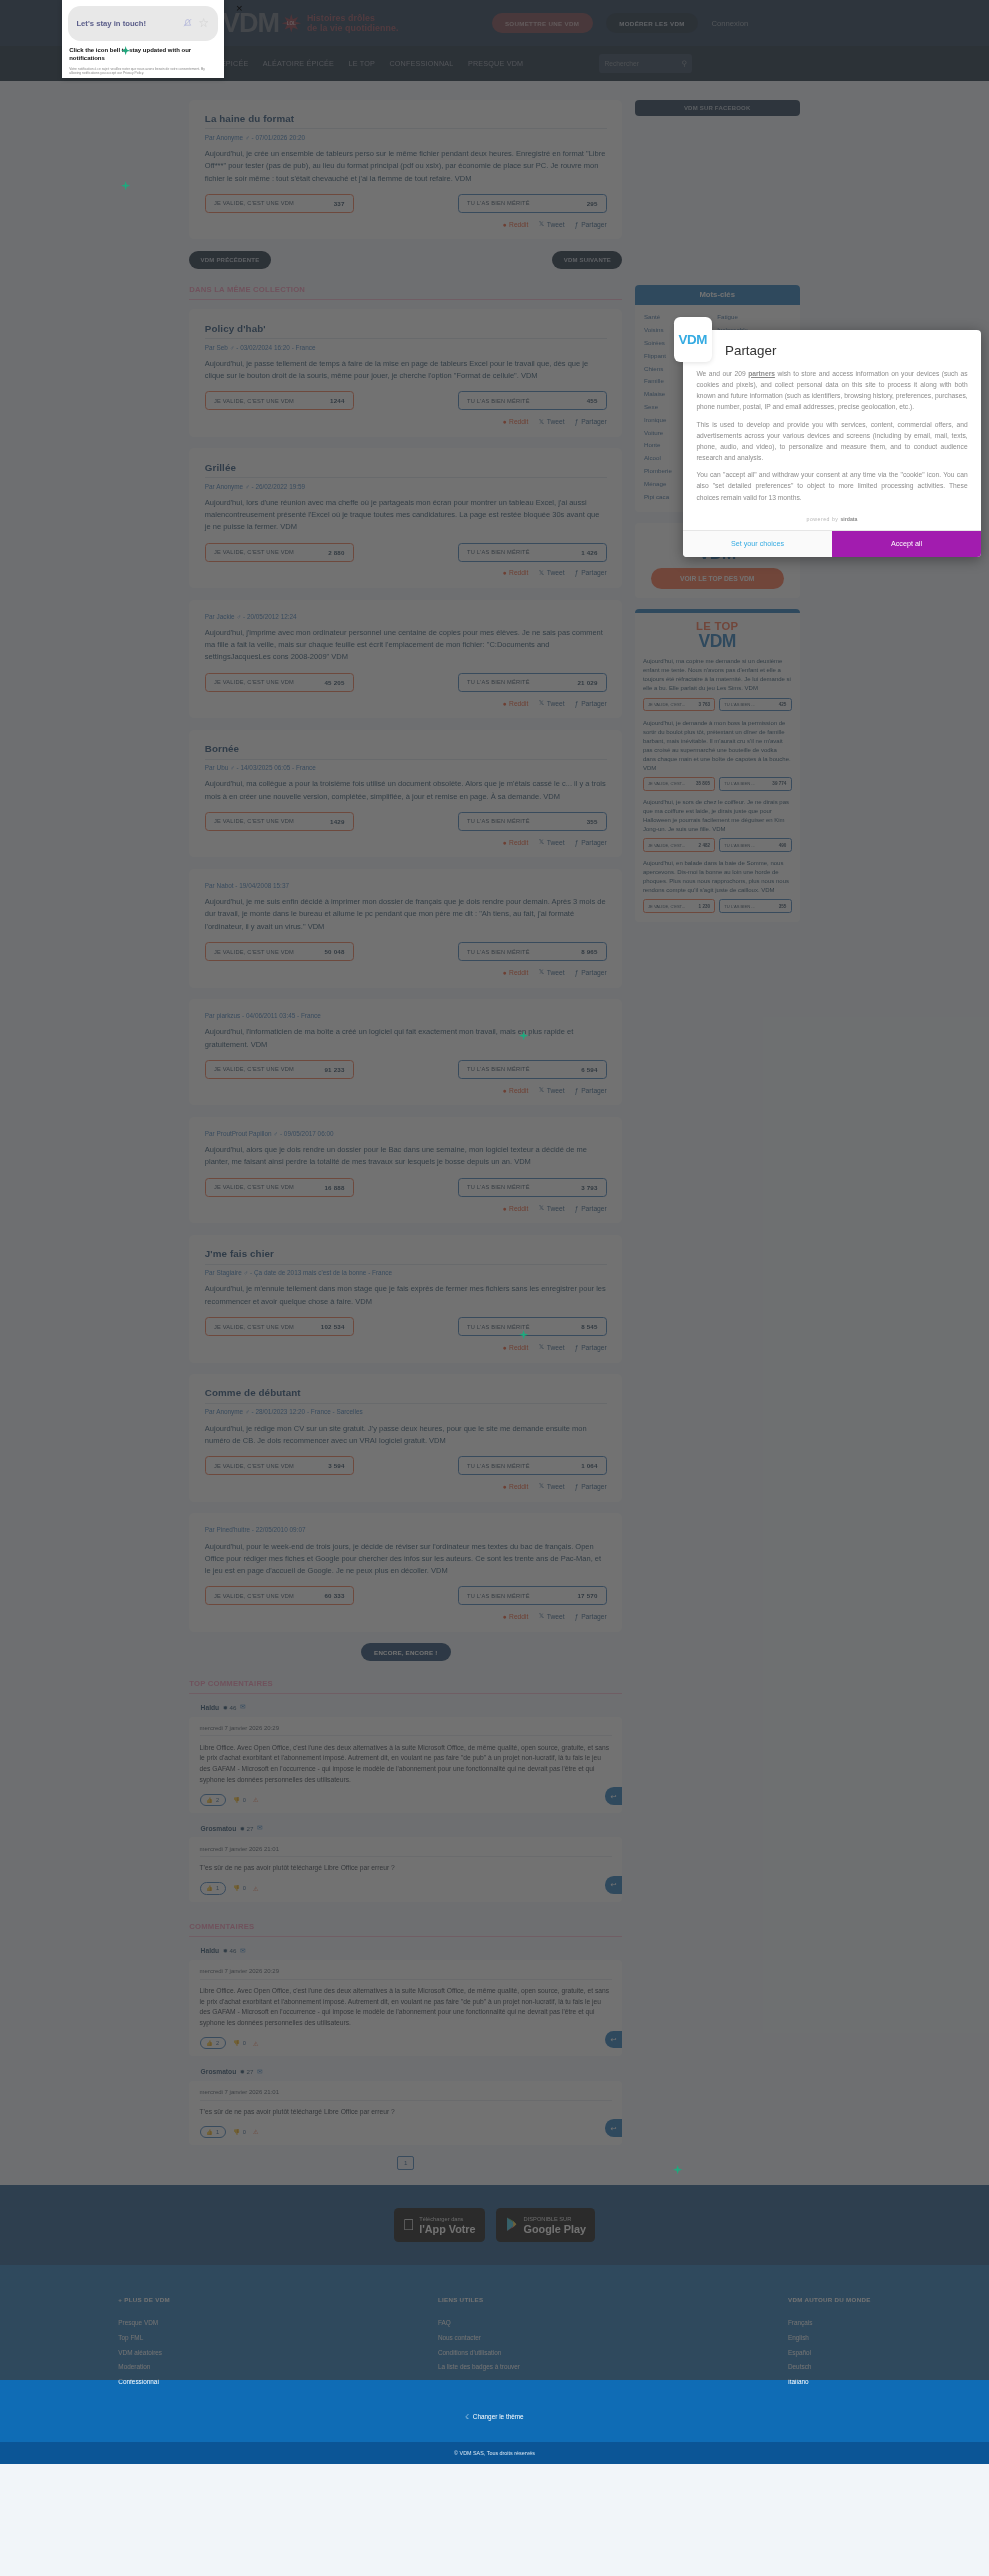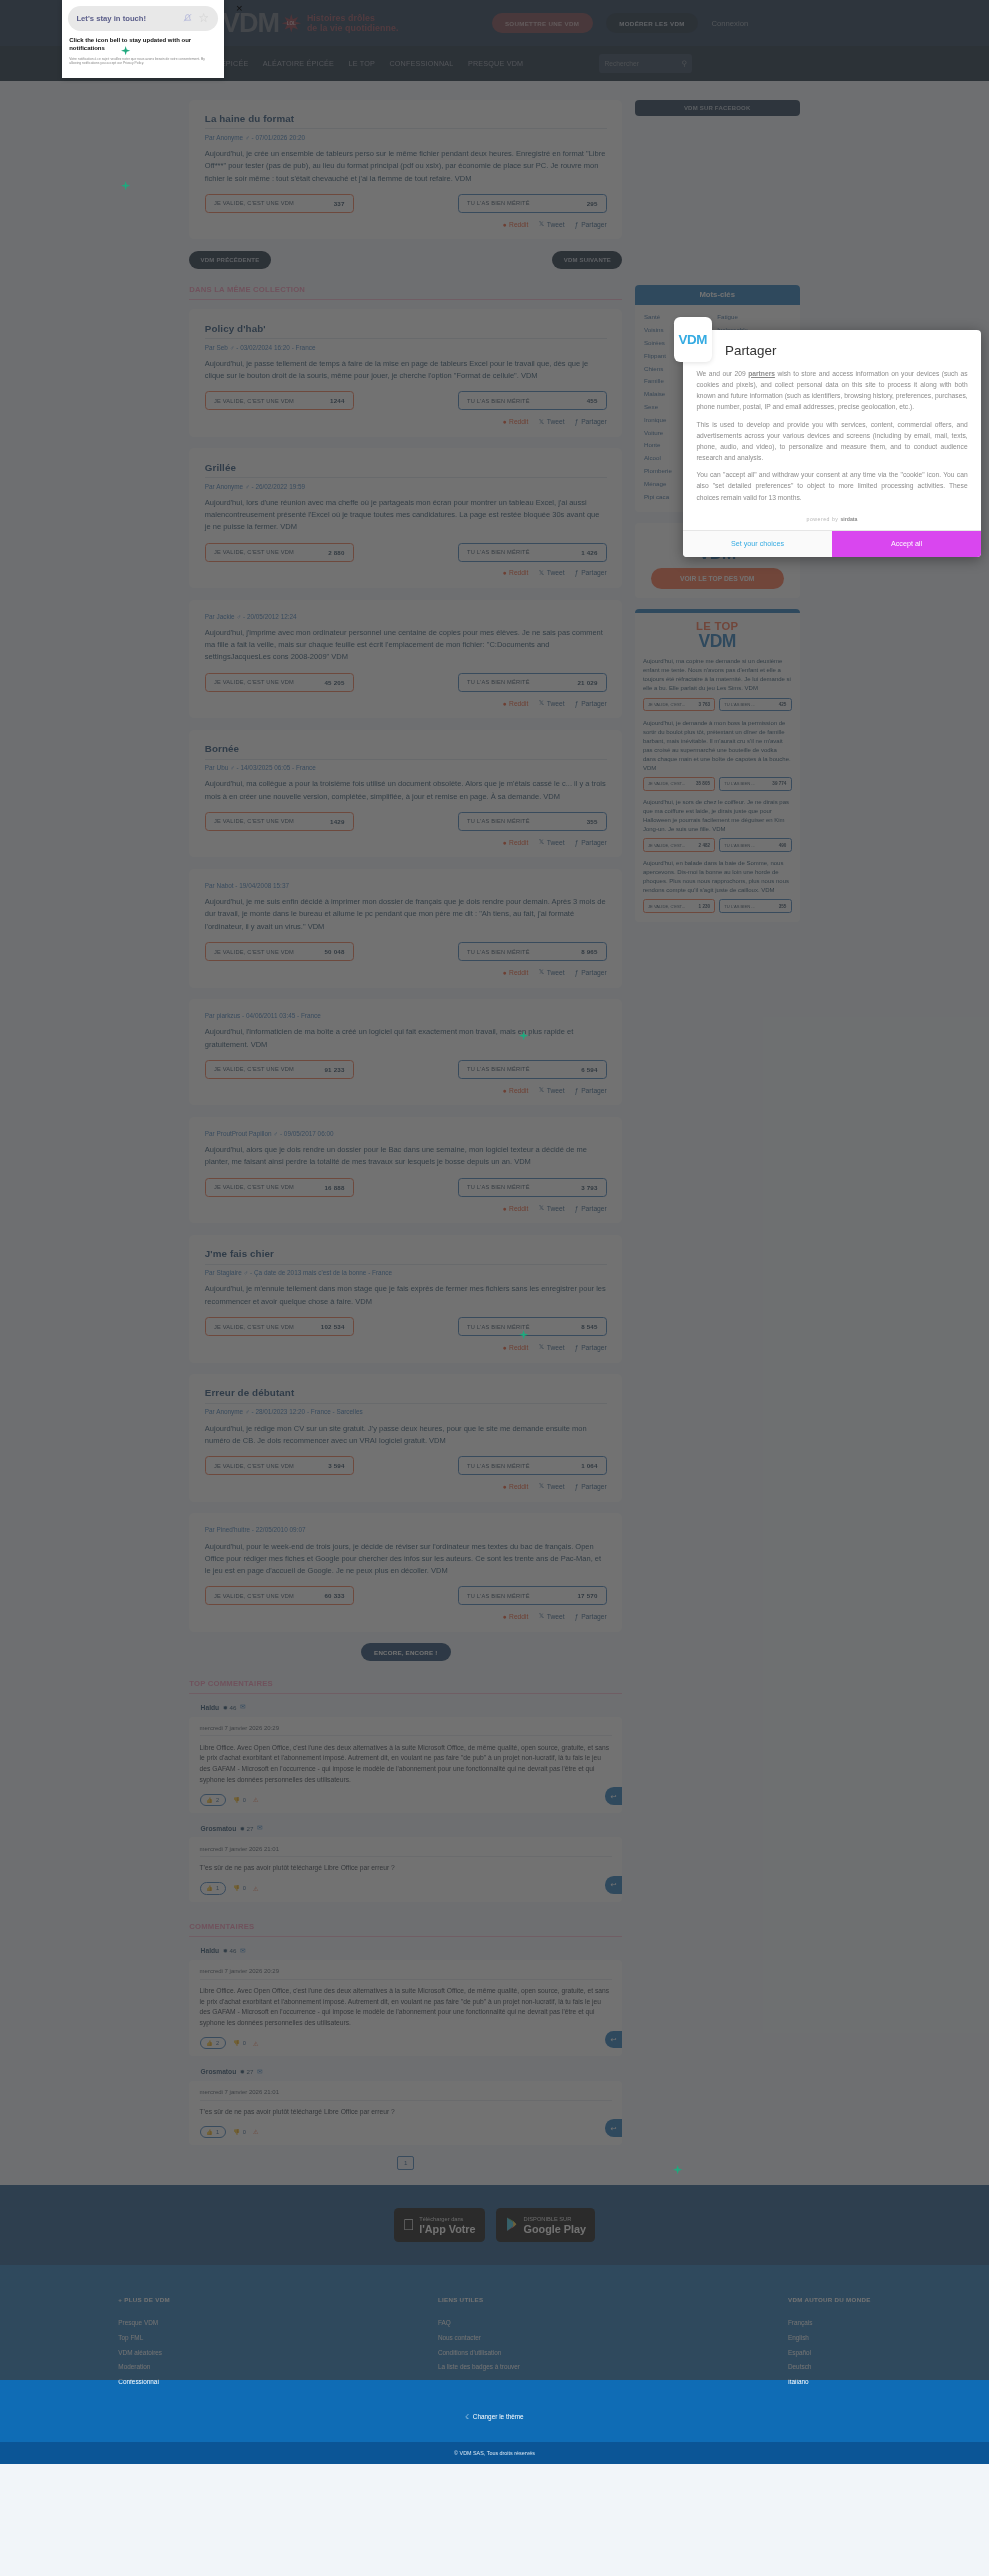--- a/index.html
+++ b/index.html
@@ -247,30 +247,30 @@
   .cookie-body p { font-size:6.7px; line-height:1.65; color:#8c8c8c; text-align:justify; margin-bottom:6.7px;}
   .cookie-body a { color:#8c8c8c; font-weight:bold; }
   .powered { text-align:center; font-size:5.2px; color:#b7b7b7; letter-spacing:0.5px; padding:4.1px 0 7.2px 0;}
   .powered b { color:#8a8a8a; letter-spacing:0; }
   .cookie-foot { display:flex; border-top:0.5px solid #e6e6e6; }
   .cookie-foot button {
     flex:1; border:none; padding:8.8px 0; font-size:7.2px; cursor:pointer;
     font-family:"Liberation Sans",sans-serif;
   }
   .btn-choices { background:#fafafa; color:#35abe2; border-bottom-left-radius:4.1px; }
-  .btn-accept { background:#d946ef; color:#fff; border-bottom-right-radius:4.1px; }
+  .btn-accept { background:#a21caf; color:#fff; border-bottom-right-radius:4.1px; }
 
   
   .push-popup {
     position:absolute; z-index:70; left:62px; top:0; width:162px; height:78px;
     background:#fff; box-shadow:0 1px 5.2px rgba(0,0,0,.2);
   }
   .push-pill {
     margin:5.7px 6.2px 0 6.2px; background:#e8e8e8; border-radius:12.4px;
-    height:25px; display:flex; align-items:center; padding:0 8.2px; gap:5.2px;
+    height:35px; display:flex; align-items:center; padding:0 8.2px; gap:5.2px;
   }
   .push-pill .ttl { color:#5b5e8a; font-weight:bold; font-size:7.7px; flex:1; }
   .push-sub { padding:5.2px 7.2px 0 7.2px; font-size:6px; font-weight:bold; line-height:1.4; color:#111; }
   .push-foot { padding:4.1px 7.2px 0 7.2px; font-size:3.3px; color:#888; line-height:1.35; }
   .push-close { position:absolute; right:-18.5px; top:2.1px; font-size:11.3px; color:#111; cursor:pointer;}
 
   
   .cursor { position:absolute; z-index:80; width:11.3px; height:11.3px; }
   .cursor svg { display:block; }
 </style>
@@ -507,21 +507,21 @@
                   <b>8 545</b>
                 </div>
               </div>
               <div class="share-row">
                 <span class="s-reddit">●<i style="font-style:normal">Reddit</i></span>
                 <span class="s-tweet">𝕏<i style="font-style:normal">Tweet</i></span>
                 <span class="s-fb">ƒ<i style="font-style:normal">Partager</i></span>
               </div>
             </div>
             <div class="vdm-card">
-              <div class="vdm-title">Erreur de débutant</div>
+              <div class="vdm-title">Comme de débutant</div>
               <div class="vdm-meta">Par Anonyme ♂ - 28/01/2023 12:20 - France - Sarcelles</div>
               <div class="vdm-text">Aujourd'hui, je rédige mon CV sur un site gratuit. J'y passe deux heures, pour que le site me demande ensuite mon numéro de CB. Je dois recommencer avec un VRAI logiciel gratuit. VDM</div>
               <div class="vote-row">
                 <div class="vote-btn vdm">
                   <span>JE VALIDE, C'EST UNE VDM</span>
                   <b>3 594</b>
                 </div>
                 <div class="vote-btn merit">
                   <span>TU L'AS BIEN MÉRITÉ</span>
                   <b>1 064</b>

